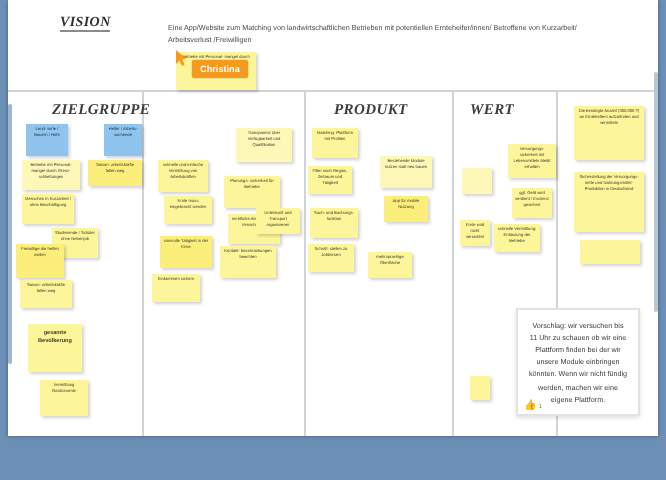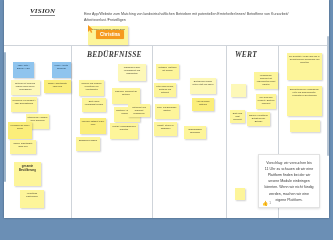--- a/index.html
+++ b/index.html
@@ -91,21 +91,22 @@
 
   <div class="hline" style="top:45px"></div>
   <div class="vcut" style="left:67px;top:45px"></div>
   <div class="vcut" style="left:148px;top:45px"></div>
   <div class="vcut" style="left:222px;top:45px"></div>
   <div class="vcut" style="left:274px;top:45px"></div>
 
   <div id="vision-title" class="boardhdr">VISION</div>
   <div id="vision-text">Eine App/Website zum Matching von landwirtschaftlichen Betrieben mit potentiellen Ernteheifer/innen/ Betroffene von Kurzarbeit/ Arbeitsverlust /Freiwilligen</div>
 
-  <div class="boardhdr colhdr" style="left:83px;top:50px">BEDÜRFNISSE</div>
+  <div class="boardhdr colhdr" style="left:22px;top:50px">ZIELGRUPPE</div>
+  <div class="boardhdr colhdr" style="left:163px;top:50px">PRODUKT</div>
   <div class="boardhdr colhdr" style="left:231px;top:50px">WERT</div>
 
   <div class="note" style="left:84px;top:26px;width:40px;height:19px">Betriebe mit Personal- mangel durch Grenz- schließungen</div>
 
   <div class="note blue" style="left:9px;top:62px;width:21px;height:16px">Land- wirte / Bauern / Höfe</div>
   <div class="note blue" style="left:48px;top:62px;width:19px;height:16px">Helfer / Arbeits- suchende</div>
   <div class="note pale" style="left:7px;top:80px;width:29px;height:15px">Betriebe mit Personal- mangel durch Grenz- schließungen</div>
   <div class="note deep" style="left:40px;top:80px;width:27px;height:13px">Saison- arbeitskräfte fallen weg</div>
   <div class="note" style="left:7px;top:97px;width:26px;height:15px">Menschen in Kurzarbeit / ohne Beschäftigung</div>
   <div class="note" style="left:22px;top:114px;width:23px;height:15px">Studierende / Schüler ohne Nebenjob</div>

